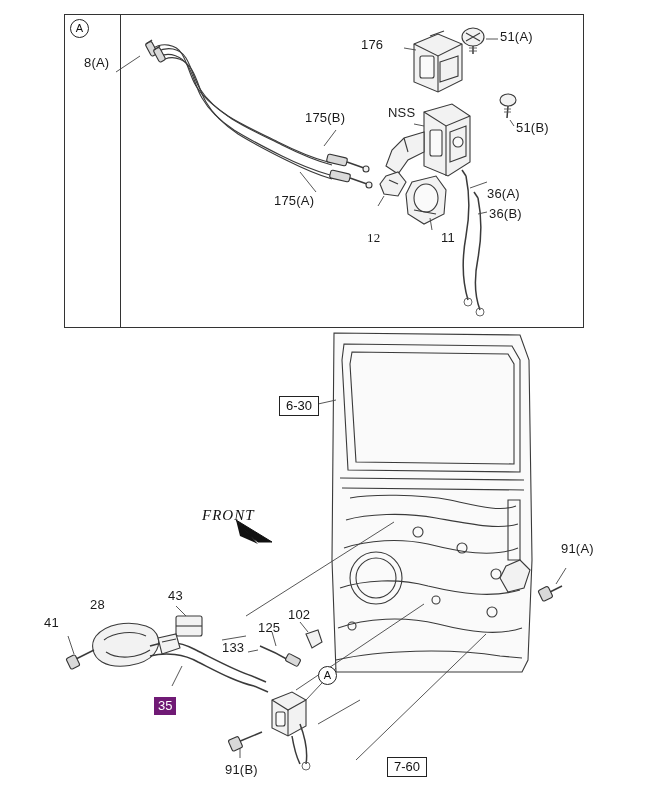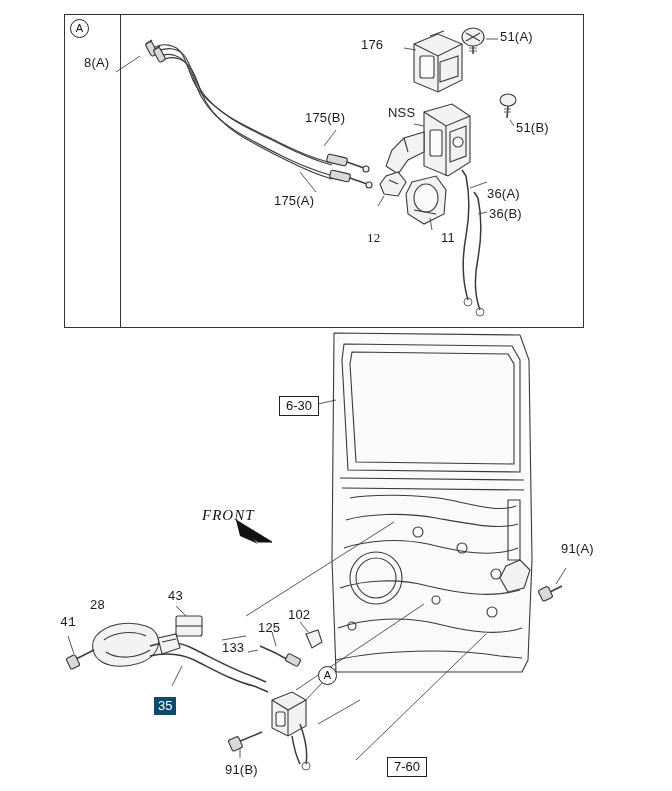--- a/index.html
+++ b/index.html
@@ -44,21 +44,21 @@
     border-radius: 50%;
     background: #fff;
     font-size: 11px;
     line-height: 16px;
     text-align: center;
     color: #111;
     font-family: "Liberation Sans", sans-serif;
   }
   .hl {
     position: absolute;
-    background: #0c4a6e;
+    background: #701a75;
     color: #ffffff;
     font-size: 13px;
     padding: 1px 4px 2px 4px;
     font-family: "Liberation Sans", sans-serif;
   }
   .panelbox {
     position: absolute;
     border: 1.1px solid #333;
     background: #fff;
   }
@@ -293,21 +293,21 @@
     <path class="leader" d="M296,690 L424,604"></path>
     <path class="leader" d="M356,760 L486,634"></path>
     <path class="leader" d="M222,640 L246,636"></path>
   </svg>
 
   <div class="boxlbl" style="left:248px; top:396px;">6-30</div>
   <div class="boxlbl" style="left:356px; top:757px;">7-60</div>
 
   <div class="frontlbl" style="left:202px; top:495px;margin-top:12px;">FRONT</div>
 
-  <div class="lbl" style="left:60px; top:615px;font-family:Liberation Mono, monospace;">41</div>
+  <div class="lbl" style="left:44px; top:615px;">41</div>
   <div class="lbl" style="left:90px; top:597px;">28</div>
   <div class="lbl" style="left:168px; top:588px;">43</div>
   <div class="lbl" style="left:222px; top:640px;">133</div>
   <div class="lbl" style="left:258px; top:620px;">125</div>
   <div class="lbl" style="left:288px; top:607px;">102</div>
   <div class="lbl" style="left:561px; top:541px;">91(A)</div>
   <div class="lbl" style="left:225px; top:762px;">91(B)</div>
 
   <div class="circlbl" style="left:318px; top:666px;">A</div>
 

